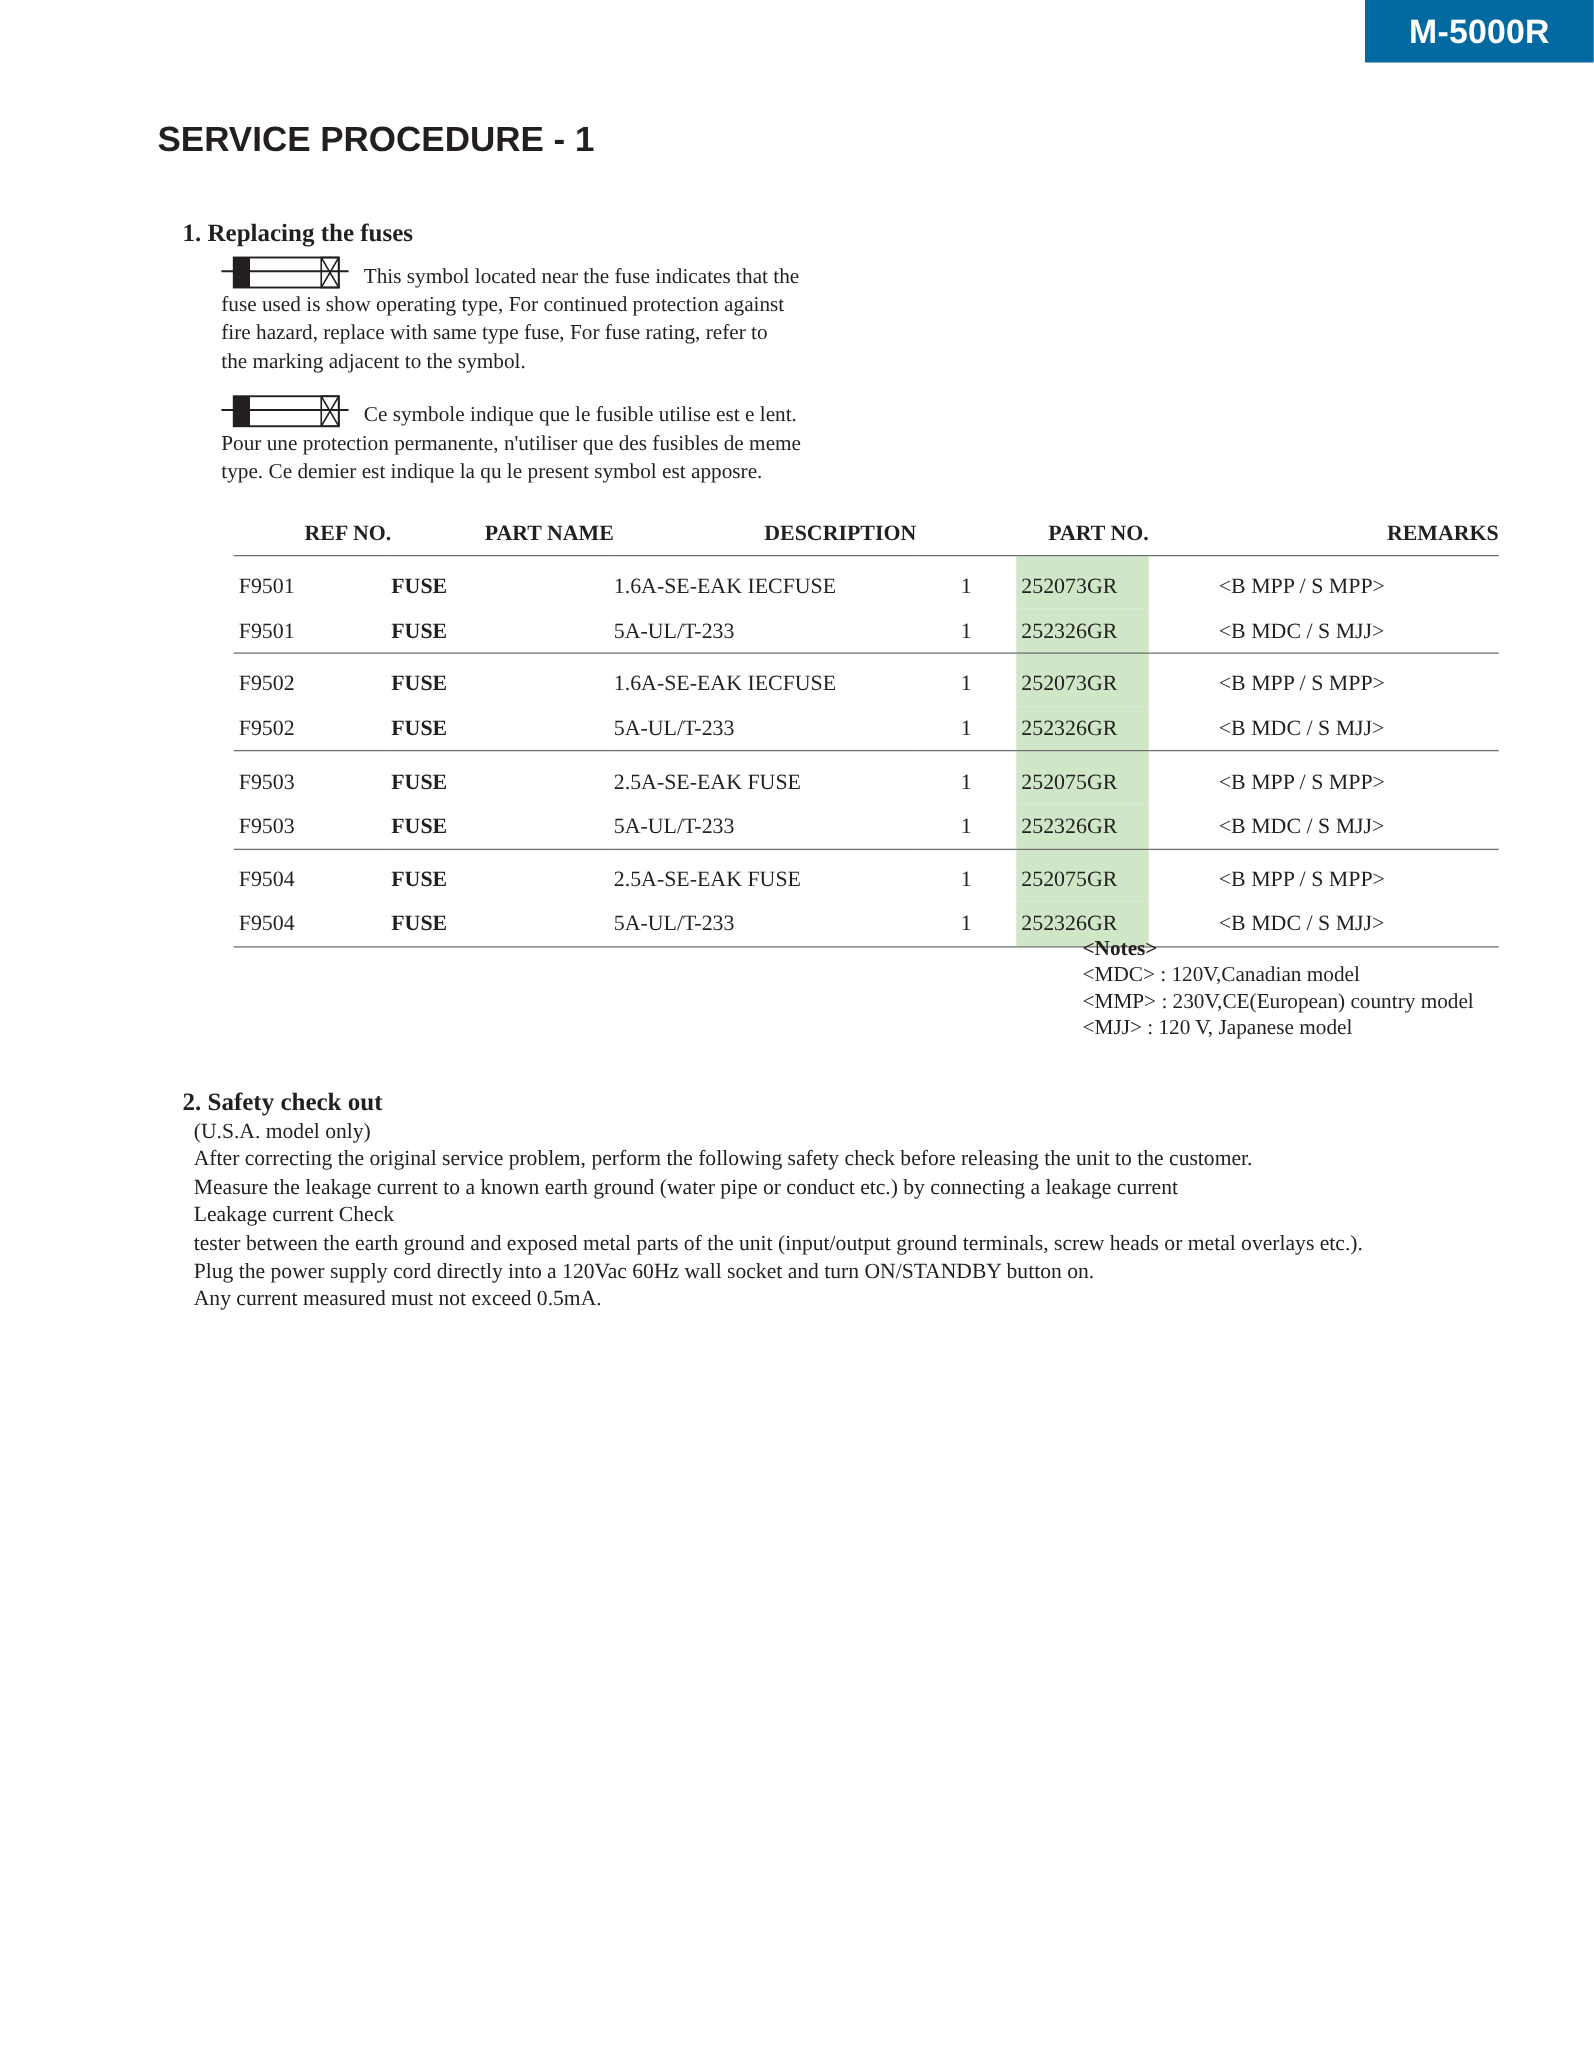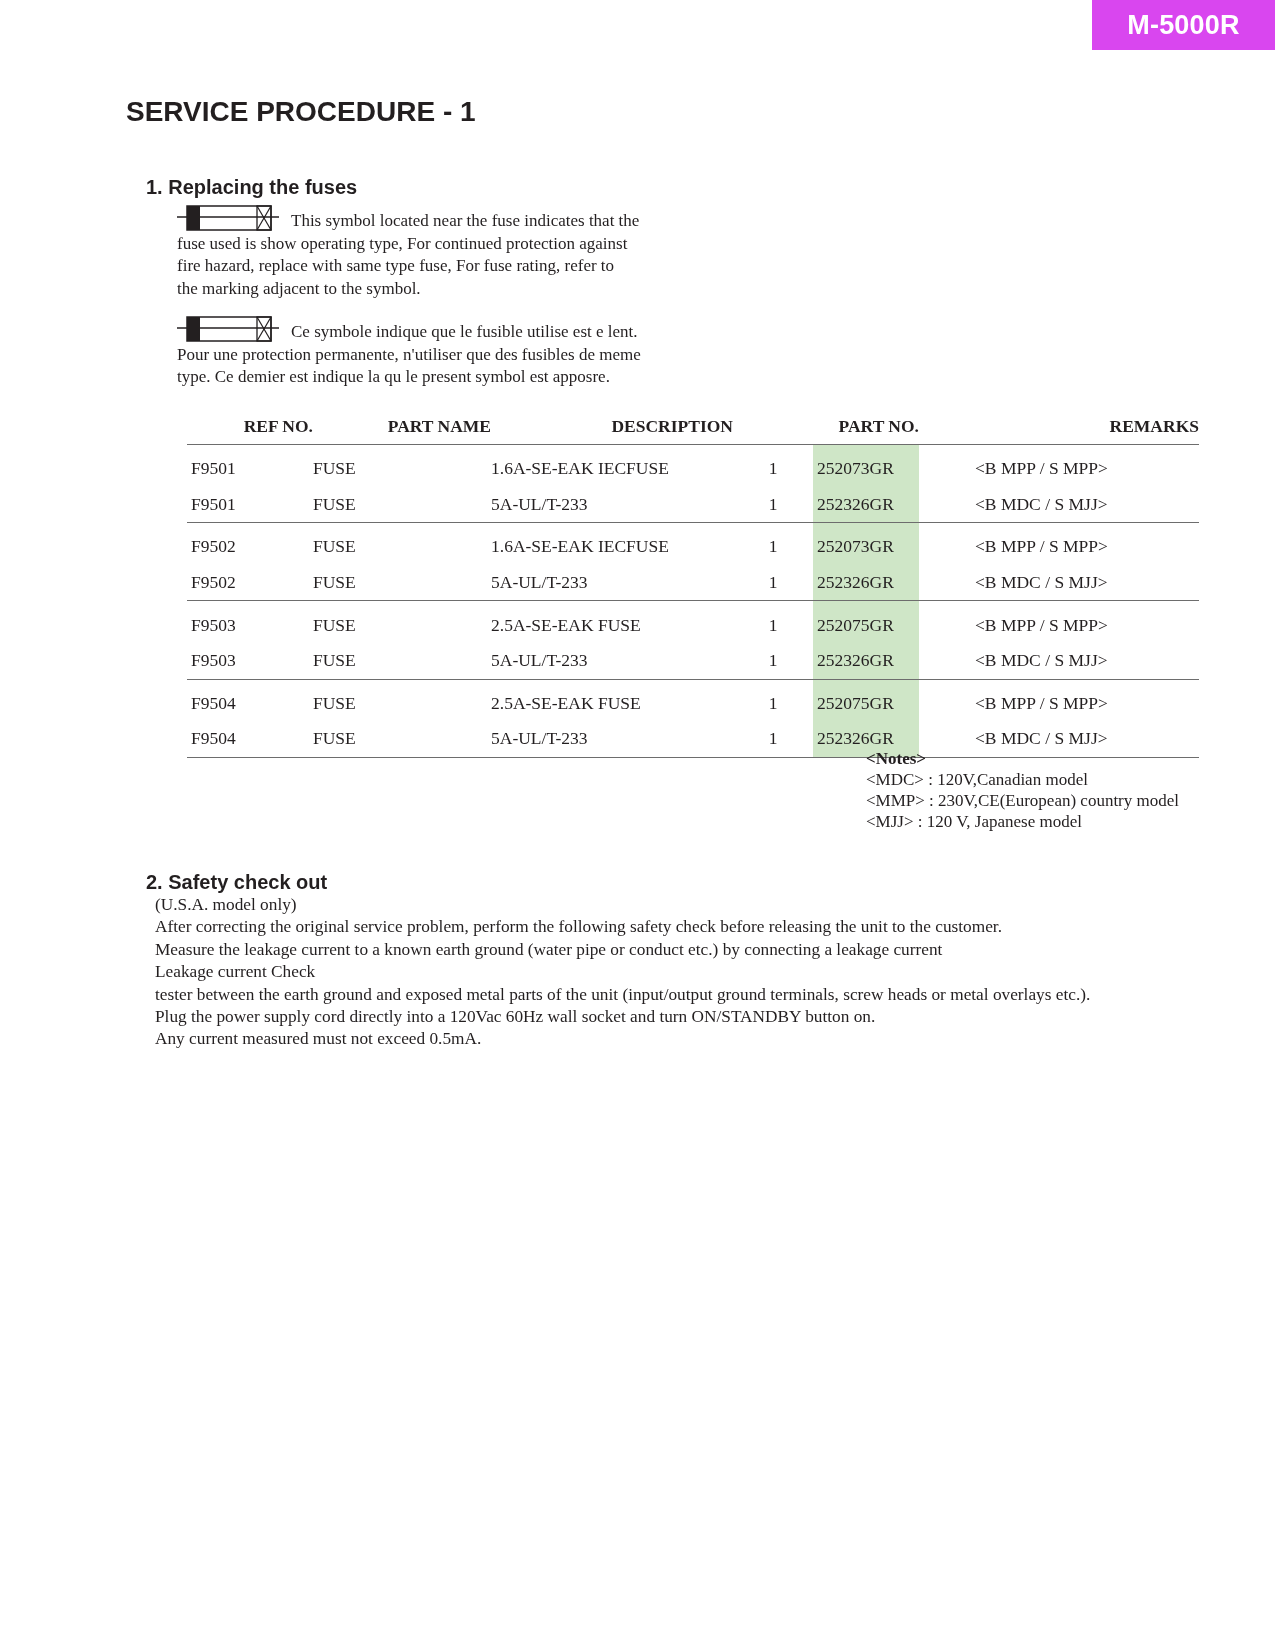--- a/index.html
+++ b/index.html
@@ -1,28 +1,28 @@
 <!DOCTYPE html>
 <html><head>
 <meta charset="utf-8">
 <style>
   html, body { margin:0; padding:0; background:#ffffff; }
   body { width:1275px; height:1649px; position:relative; overflow:hidden; color:#231f20; font-family:"Liberation Serif", serif; }
-  .model-tab { position:absolute; left:1092px; top:0; width:183px; height:50px; background:#d946ef; color:#fff; font-family:"Liberation Sans", sans-serif; font-weight:bold; font-size:27px; display:flex; align-items:center; justify-content:center; letter-spacing:0.2px; }
+  .model-tab { position:absolute; left:1092px; top:0; width:183px; height:50px; background:#0369a1; color:#fff; font-family:"Liberation Sans", sans-serif; font-weight:bold; font-size:27px; display:flex; align-items:center; justify-content:center; letter-spacing:0.2px; }
   .page-title { position:absolute; left:126px; top:96px; font-family:"Liberation Sans", sans-serif; font-weight:bold; font-size:28px; color:#231f20; margin:0; }
-  .section-title { position:absolute; font-family:Liberation Sans, sans-serif; font-weight:bold; font-size:20px; color:#231f20; margin:0; }
+  .section-title { position:absolute; font-family:Liberation Serif, serif; font-weight:bold; font-size:20px; color:#231f20; margin:0; }
   .para { position:absolute; font-size:17px; line-height:22.3px; color:#231f20; }
   .fuse-symbol { display:inline-block; vertical-align:middle; }
   table.parts { position:absolute; left:187px; top:408px; border-collapse:collapse; font-size:17.5px; color:#231f20; }
   table.parts th { font-weight:bold; text-align:right; height:36px; padding:0; vertical-align:middle; border-bottom:1.5px solid #6d6d6d; }
   table.parts td { padding:0; height:35.6px; vertical-align:middle; }
   table.parts tr.row-a td { padding-top:6px; }
   table.parts tr.row-b td { border-bottom:1.5px solid #6d6d6d; }
   .c-ref { width:118px; padding-left:4px !important; }
-  .c-name { width:176px; }
+  .c-name { width:176px;font-weight:bold; }
   .c-desc { width:242px; }
   .c-qty { width:80px; text-align:center; }
   .c-pno { width:100px; background:#cfe6c7; padding-left:4px !important; }
   .c-rem { width:220px; padding-left:56px !important; }
   th.c-ref { padding-left:8px !important; }
   th.c-name { padding-left:2px !important; }
   th.c-pno { background:transparent; padding-left:6px !important; }
   th.c-rem { padding-left:60px !important; }
   .notes { position:absolute; left:866px; top:748px; font-size:17px; line-height:21px; color:#231f20; }
   .notes .nt { font-weight:bold; }

